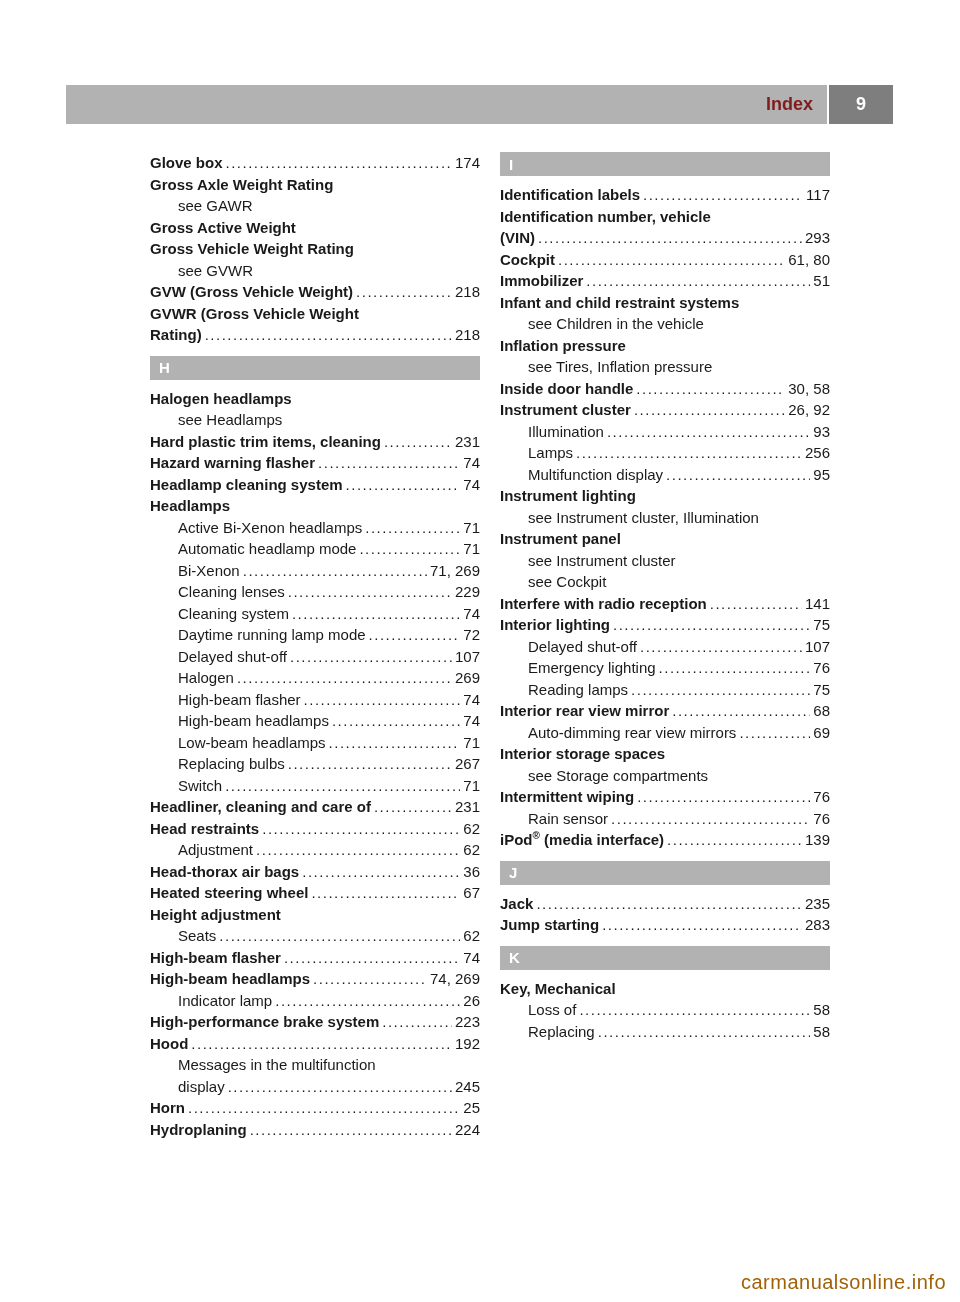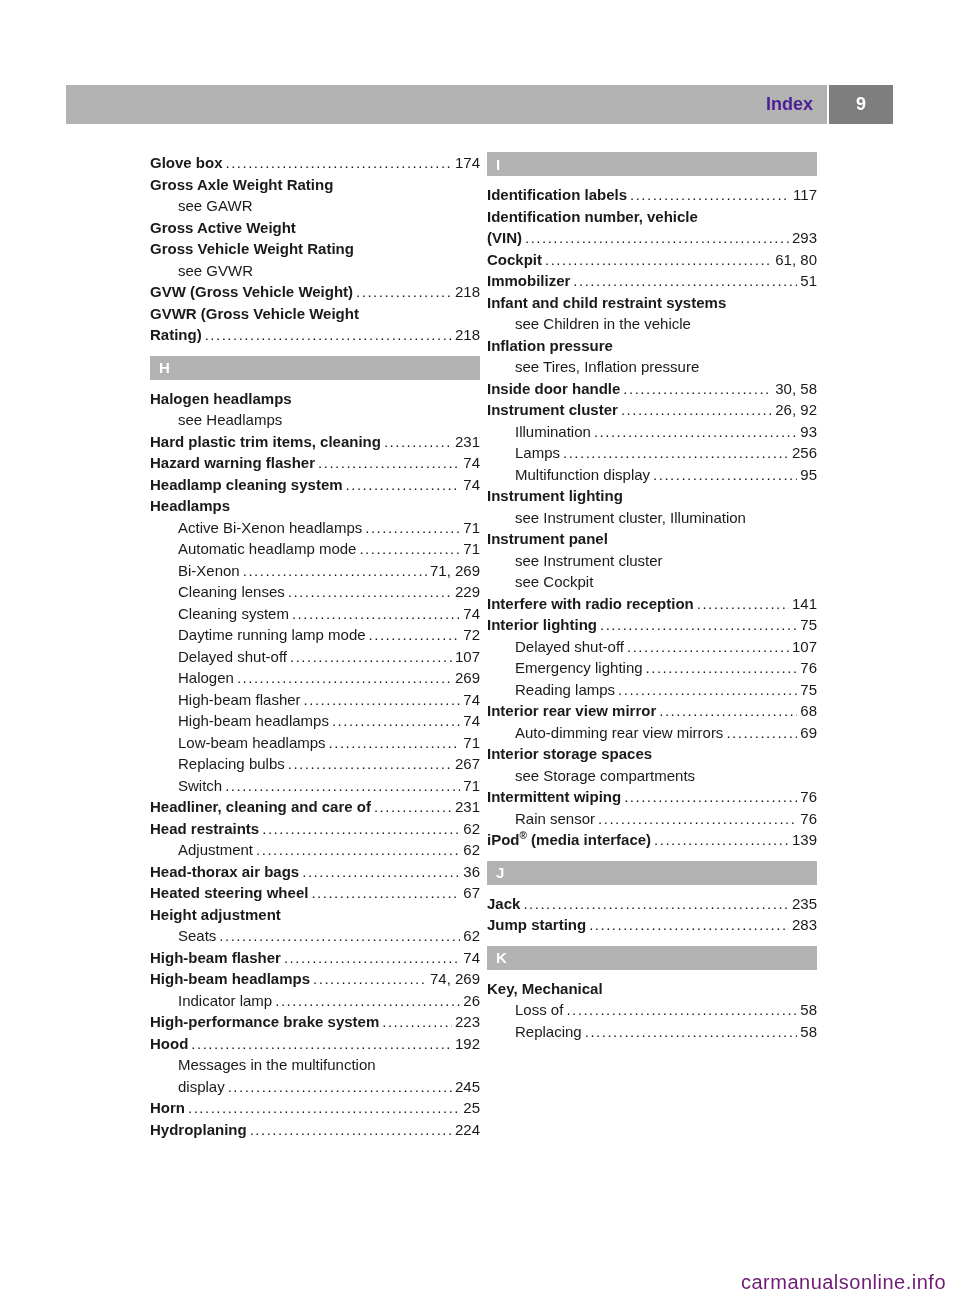--- a/index.html
+++ b/index.html
@@ -13,34 +13,34 @@
   }
   .page { position: absolute; inset: 0; background: #ffffff; }
 
   .header-bar {
     position: absolute; left: 66px; top: 85px;
     width: 761px; height: 39px;
     background: #b2b2b2;
     display: flex; align-items: center; justify-content: flex-end;
     padding-right: 14px;
   }
-  .header-title { font-size: 18px; font-weight: bold; color: #4c1d95; }
+  .header-title { font-size: 18px; font-weight: bold; color: #7f1d1d; }
 
   .page-num-box {
     position: absolute; left: 829px; top: 85px;
     width: 64px; height: 39px;
     background: #7e7e7e;
     display: flex; align-items: center; justify-content: center;
   }
   .page-num { color: #ffffff; font-size: 18px; font-weight: bold; }
 
   .content {
     position: absolute; left: 150px; top: 152px;
     width: 684px;
-    display: flex; gap: 7px;
+    display: flex; gap: 20px;
   }
   .col { width: 330px; }
 
   .row {
     display: flex; align-items: baseline;
     line-height: 21.5px; font-size: 15px;
   }
   .row.main .lbl { font-weight: bold; }
   .row.sub { padding-left: 28px; text-align: right; }
   .lbl { flex-shrink: 0; white-space: nowrap; }
@@ -60,21 +60,21 @@
     display: flex; align-items: center;
     padding-left: 9px;
   }
   .col .section-bar:first-child { margin-top: 0; }
   .section-letter { color: #ffffff; font-weight: bold; font-size: 15px; }
 
   sup { font-size: 10px; vertical-align: super; line-height: 0; }
 
   .watermark {
     position: absolute; right: 14px; bottom: 8px;
-    font-size: 20px; color: #701a75; letter-spacing: 0.5px;
+    font-size: 20px; color: #a16207; letter-spacing: 0.5px;
   }
 </style>
 </head>
 <body>
 
 <div class="page">
 
   <div class="header-bar">
     <span class="header-title">Index</span>
   </div>

